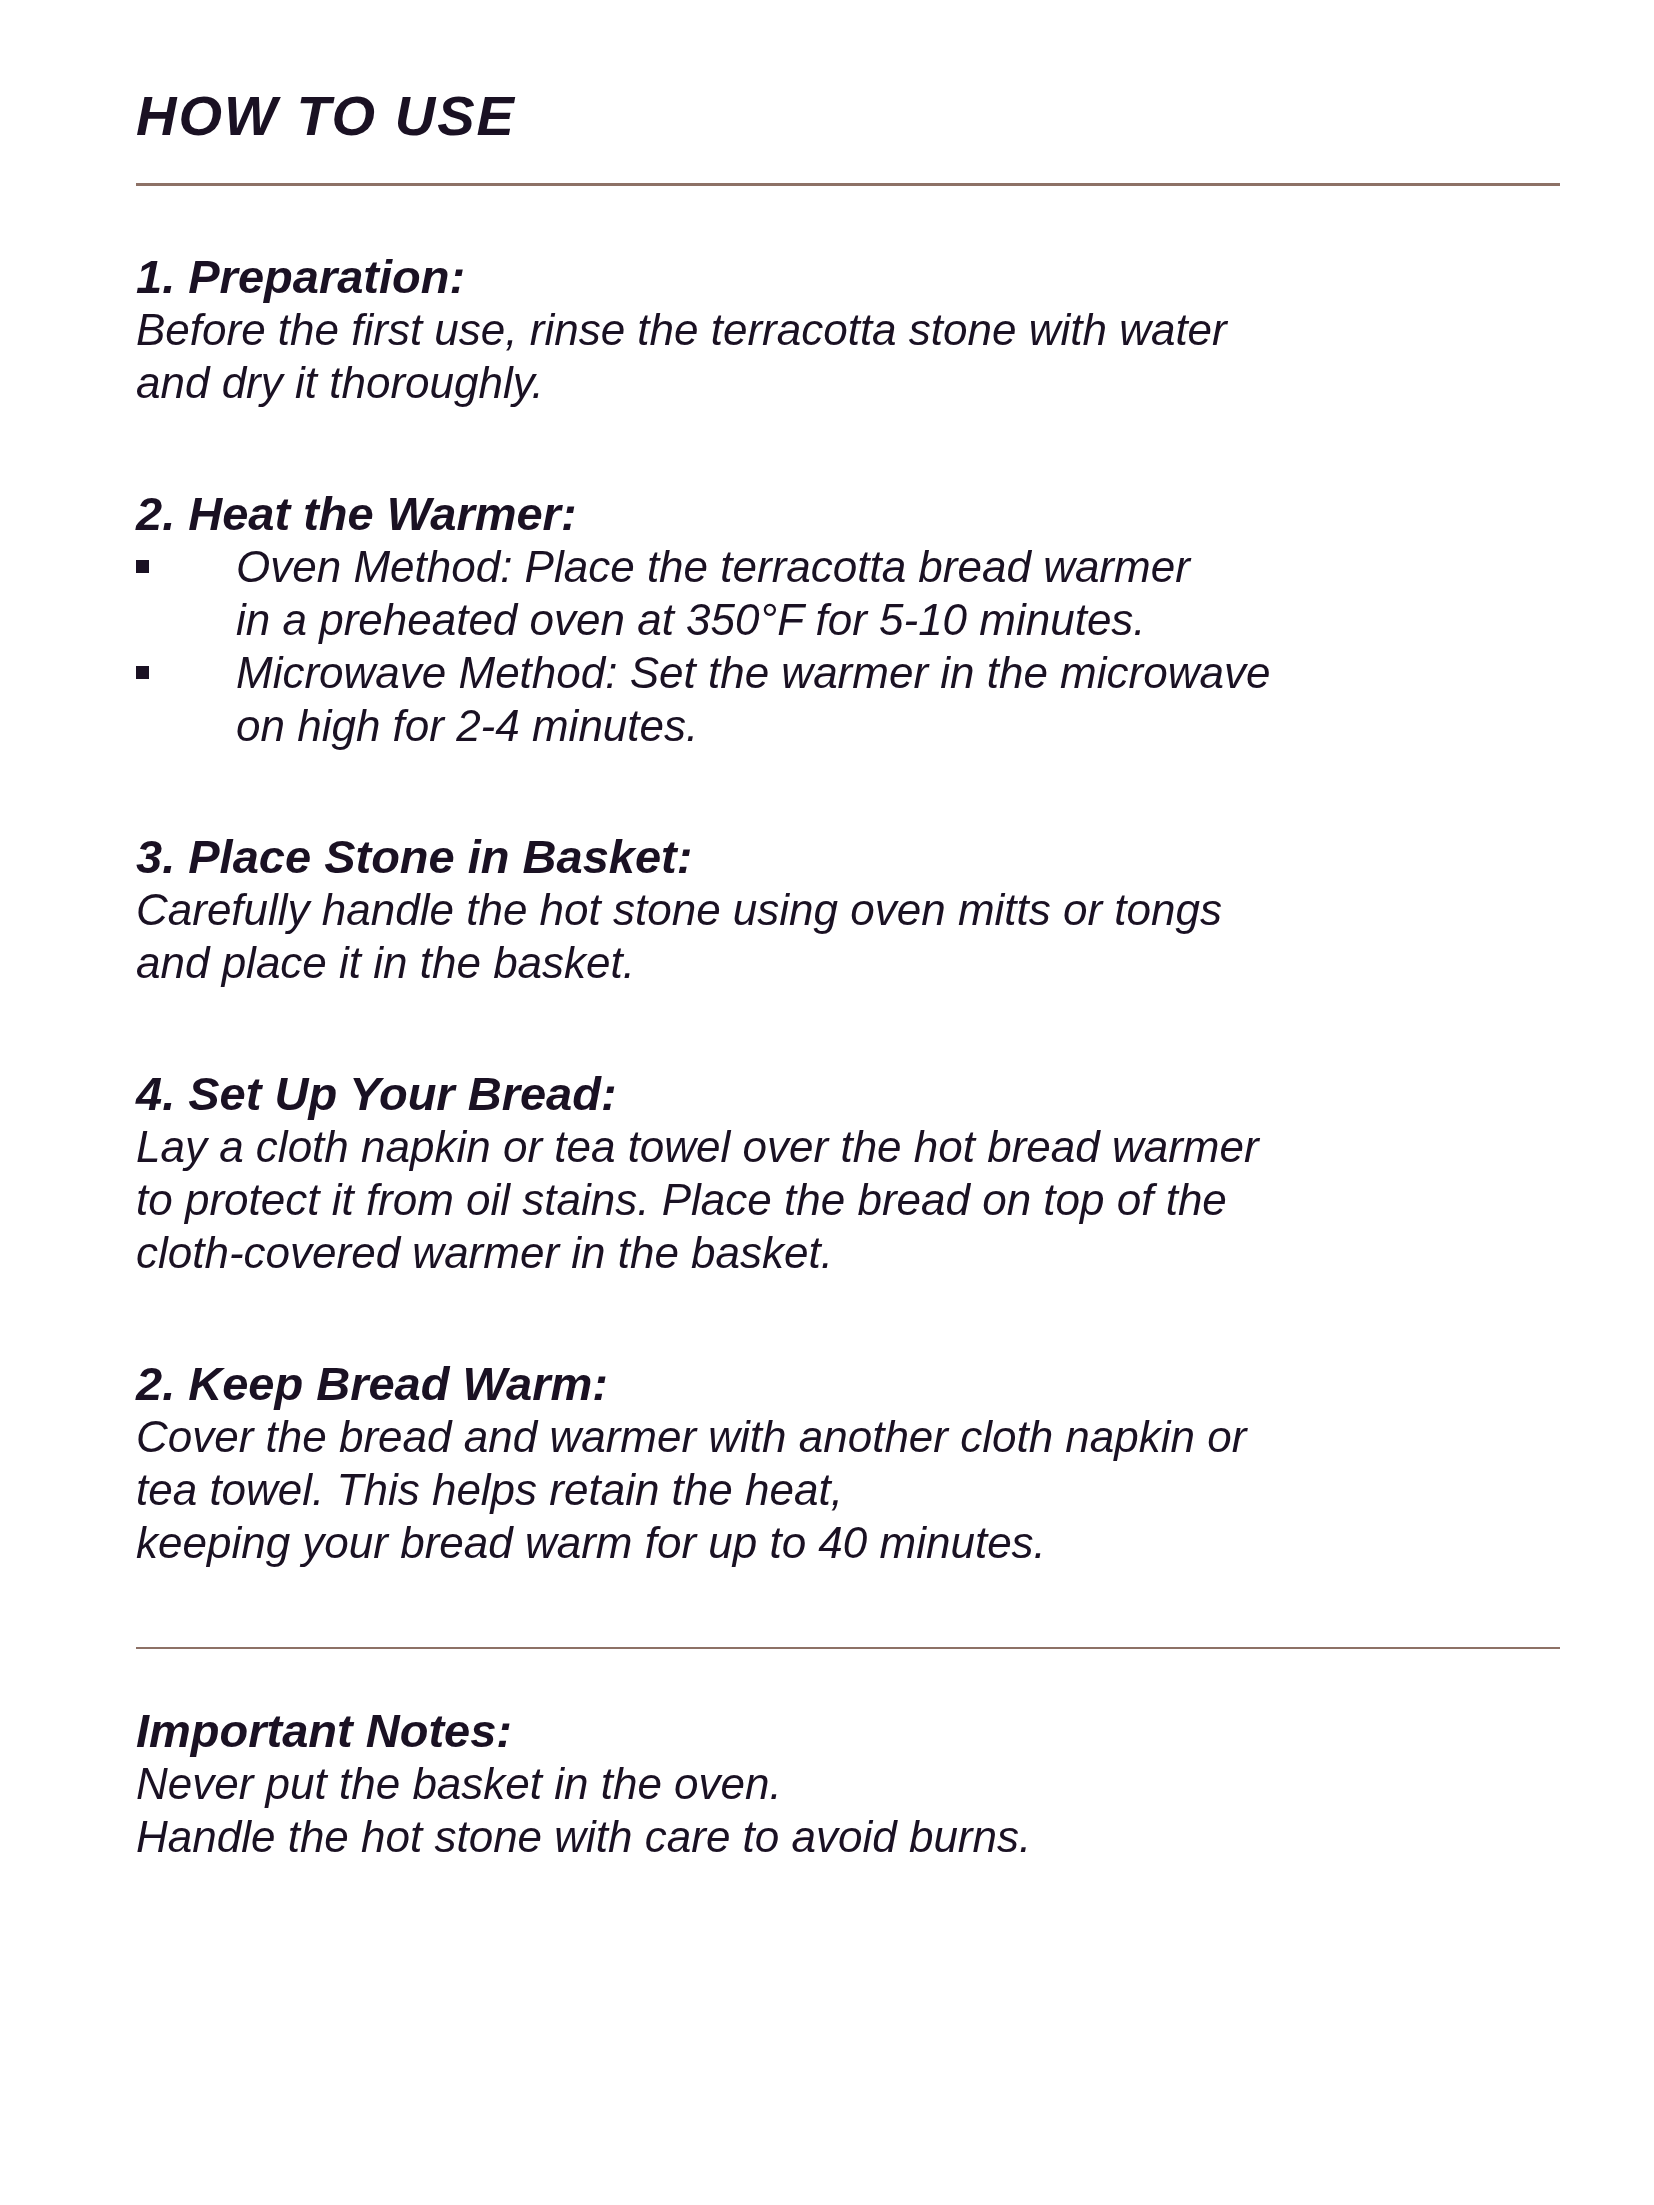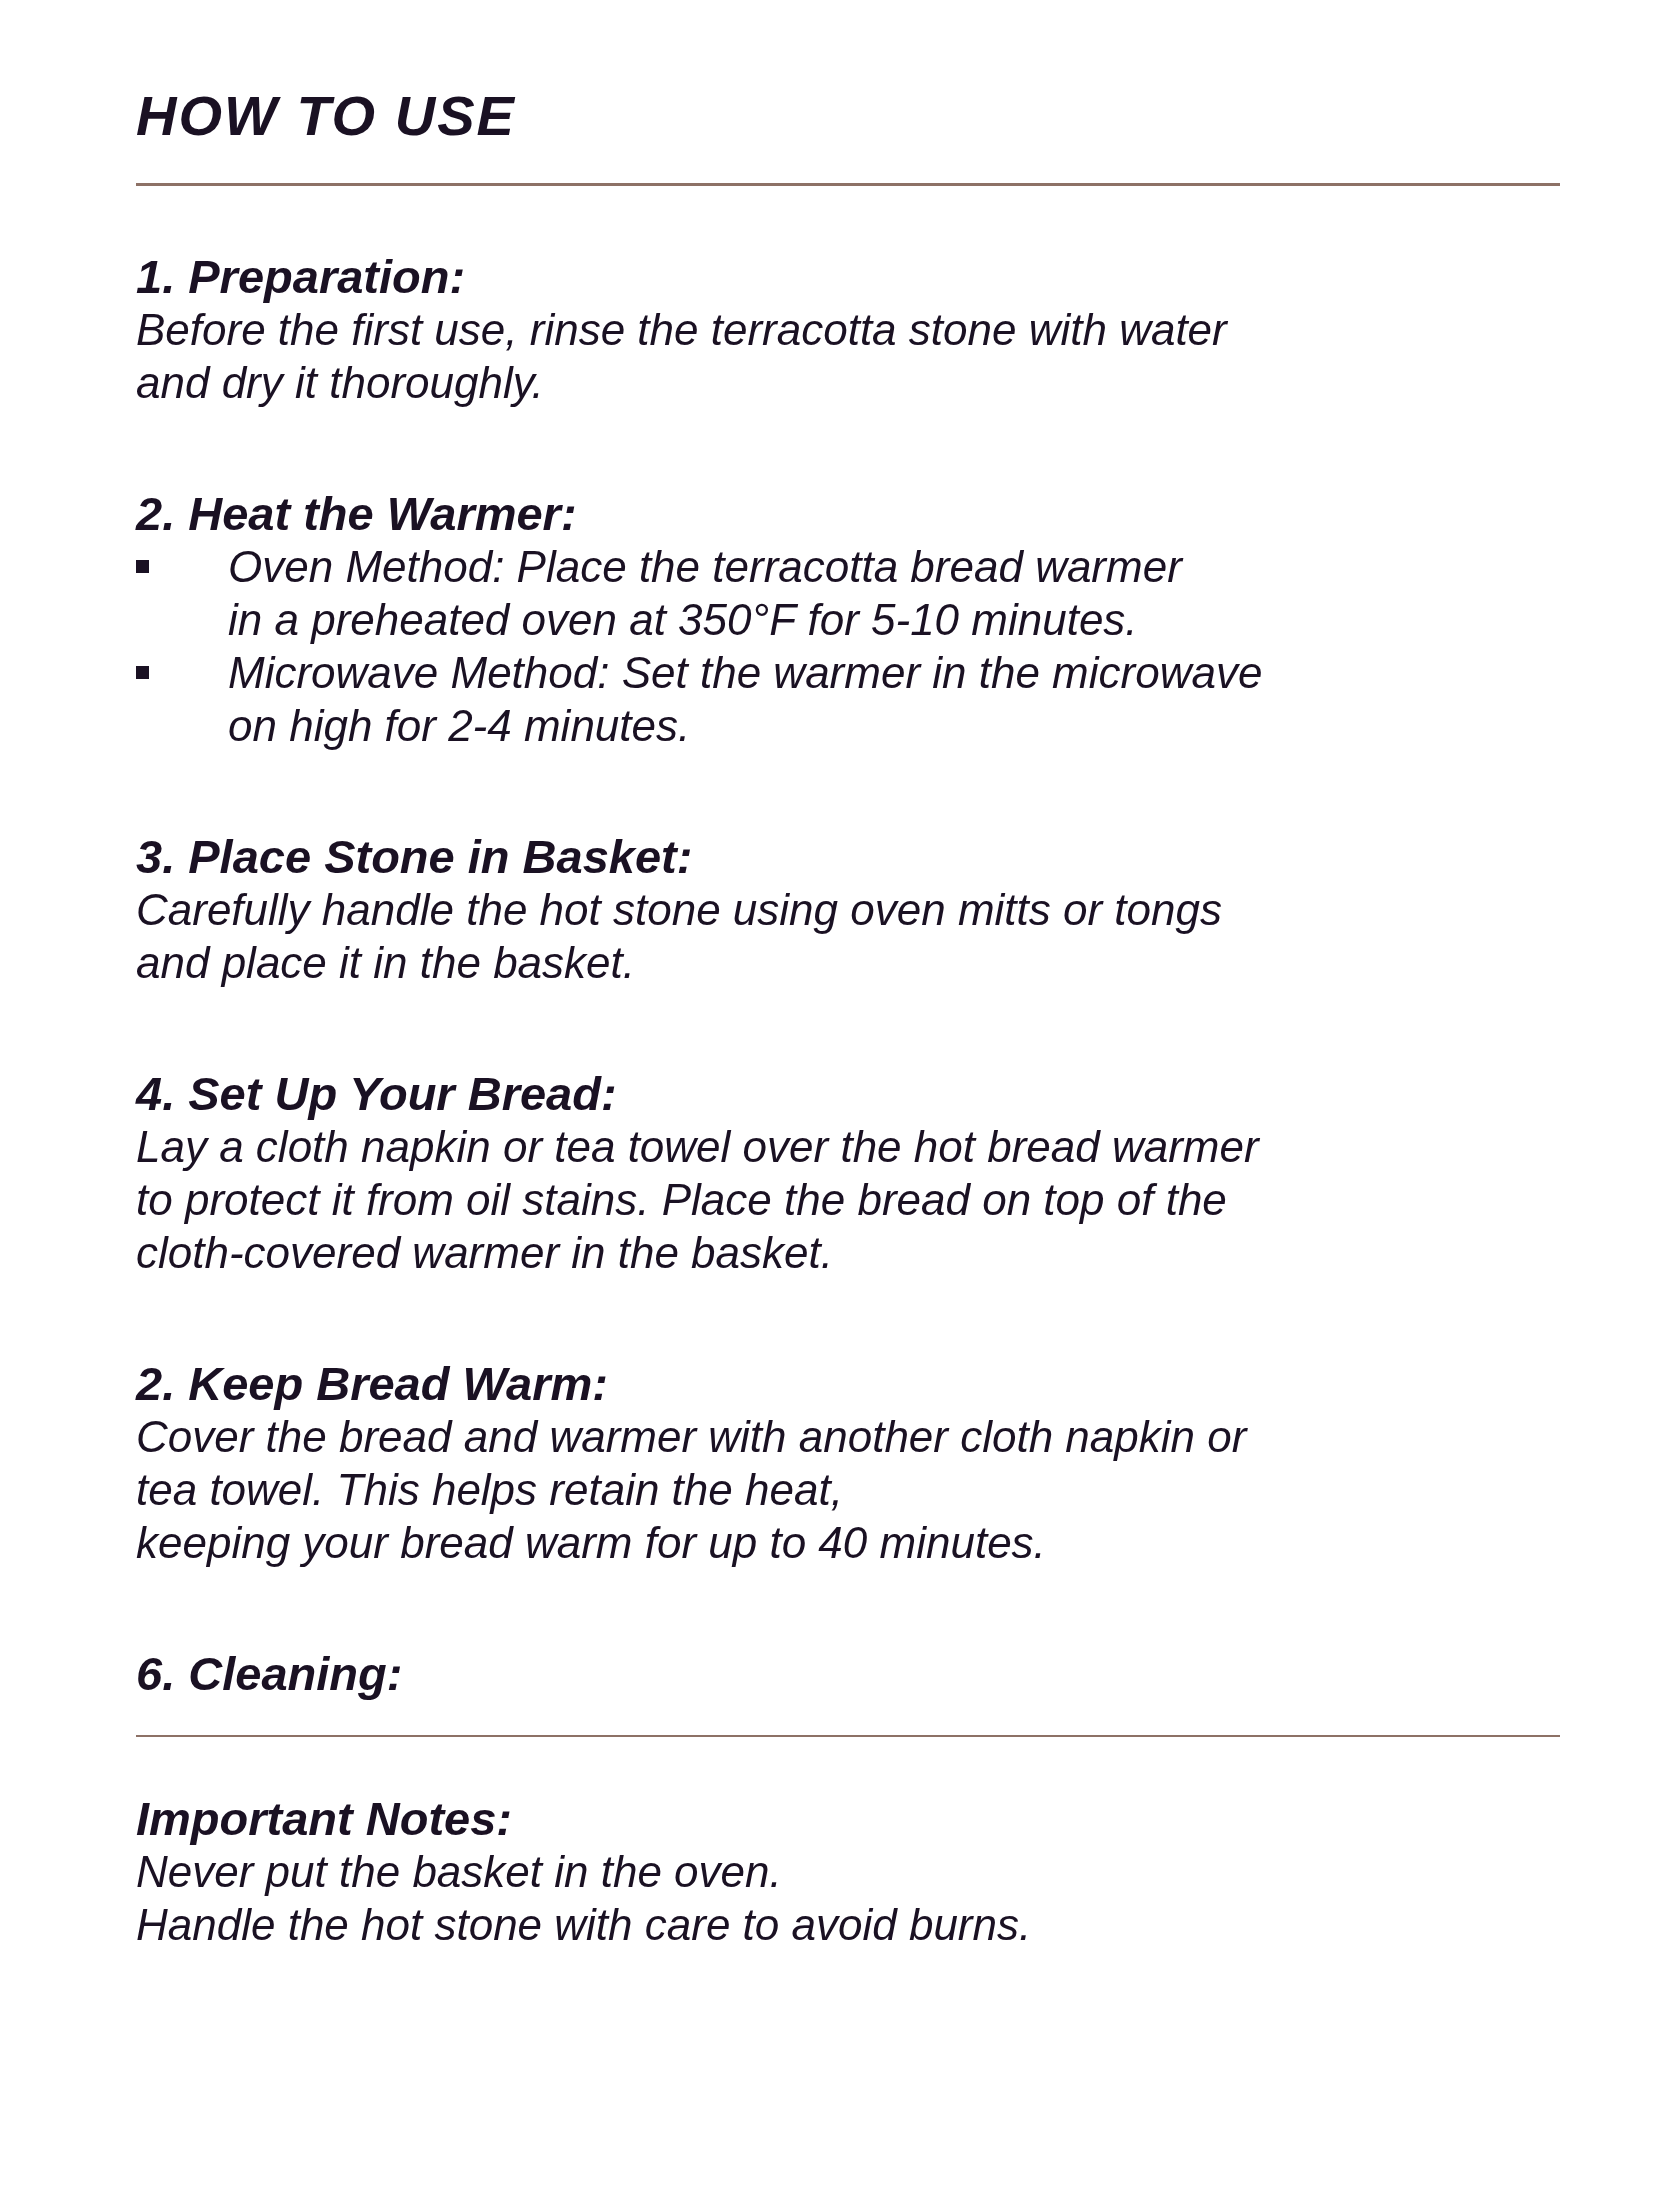--- a/index.html
+++ b/index.html
@@ -67,21 +67,21 @@
     flex: 0 0 92px;
     width: 92px;
   }
   .square-bullet {
     display: block;
     width: 13px;
     height: 13px;
     margin-top: 20px;
     background: var(--text-color);
   }
-  ul.bullets li p.body { flex: 1 1 auto; }
+  ul.bullets li p.body { flex: 1 1 auto; margin-left: 8px; }
   hr.divider-bottom { margin-top: 35px; }
   section.notes { margin-top: 55px; }
 </style>
 </head>
 <body>
 
 <div class="page">
 
   <header>
     <div class="eyebrow">HOW TO USE</div>
@@ -131,21 +131,20 @@
     </section>
 
     <section>
       <h2>2. Keep Bread Warm:</h2>
       <p class="body">Cover the bread and warmer with another cloth napkin or
 tea towel. This helps retain the heat,
 keeping your bread warm for up to 40 minutes.</p>
     </section>
 
     <section>
-      <h2>6. Cleaning:</h2>
     </section>
 
   </main>
 
   <hr class="divider divider-bottom">
 
   <section class="notes">
     <h2>Important Notes:</h2>
     <p class="body">Never put the basket in the oven.
 Handle the hot stone with care to avoid burns.</p>

